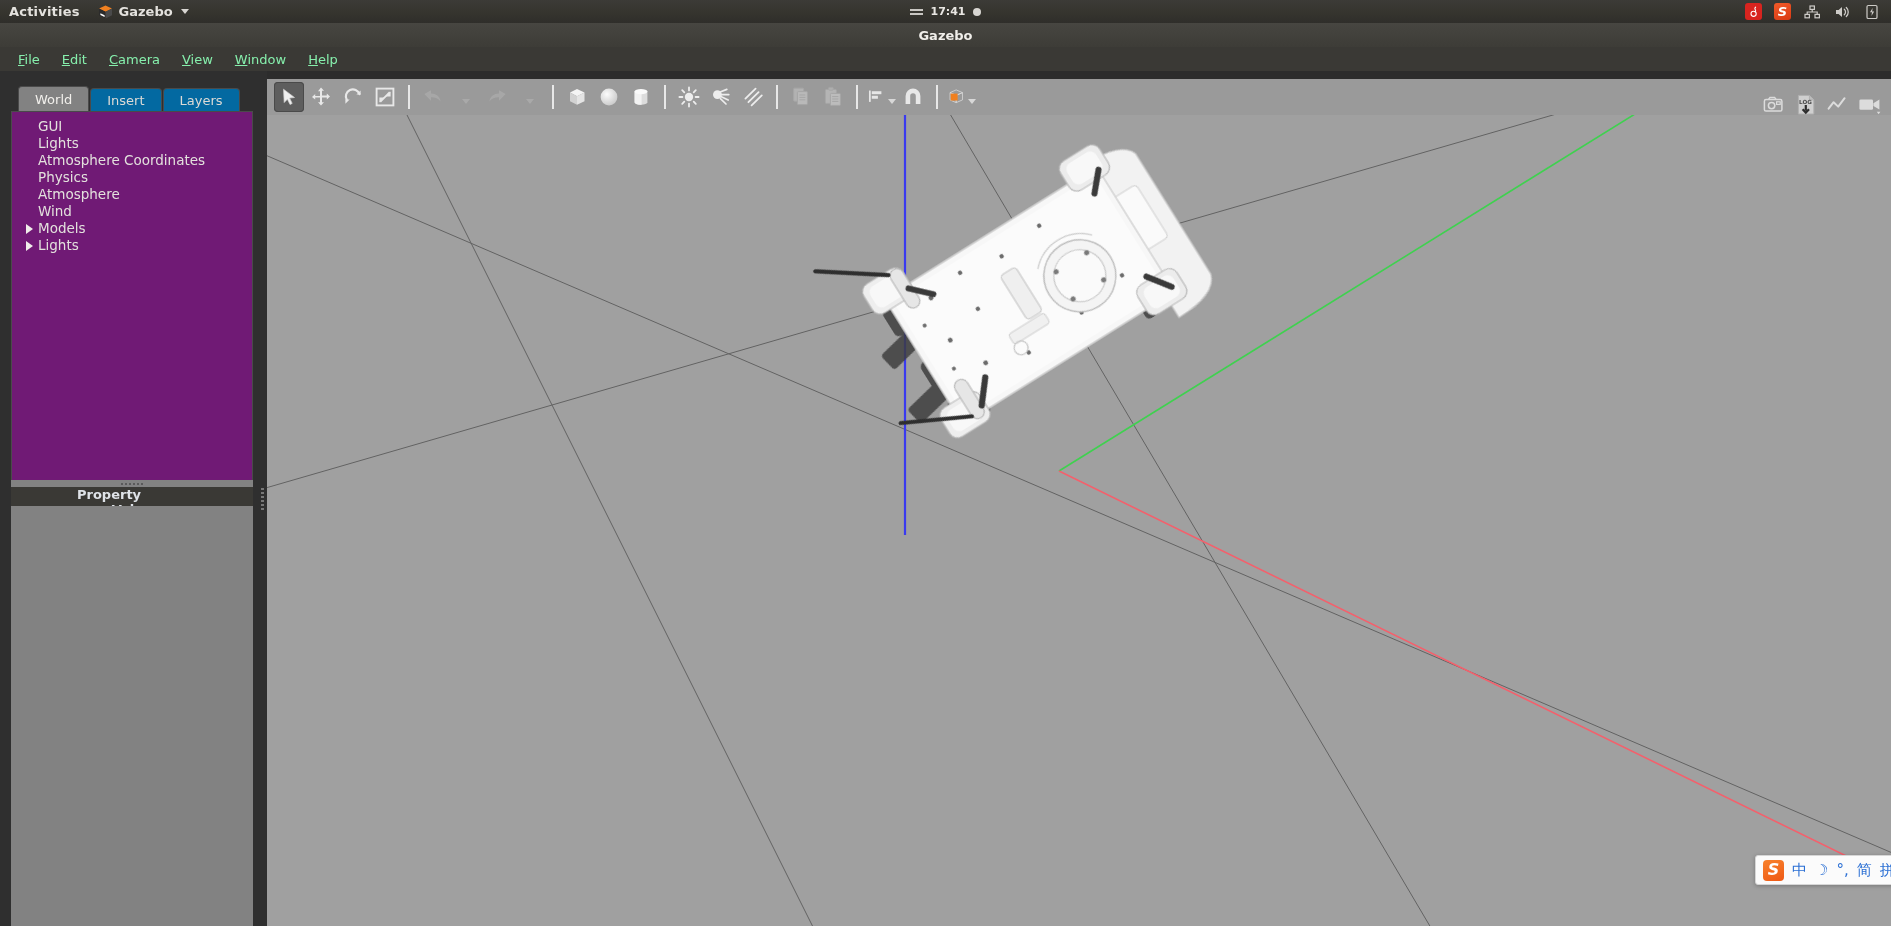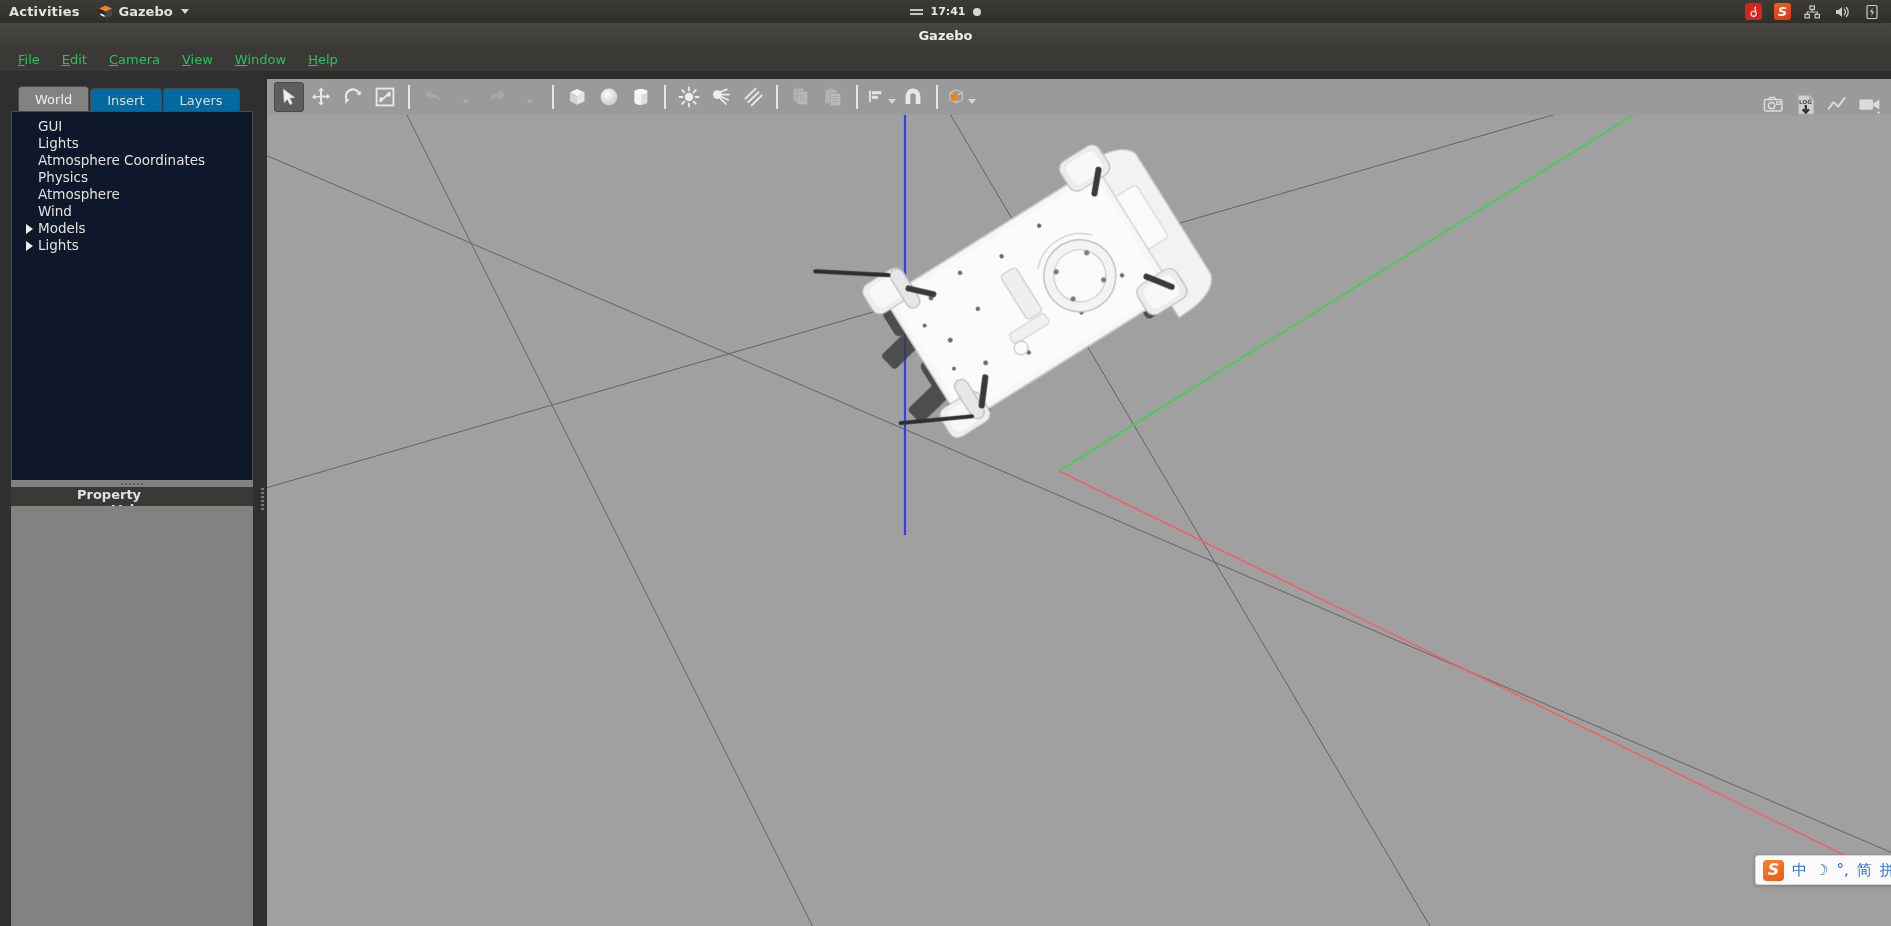--- a/index.html
+++ b/index.html
@@ -69,21 +69,21 @@
     background: linear-gradient(to bottom,#474641 0%,#3d3c37 100%);
     display: flex; align-items: center; justify-content: center;
     color: #f0eeea; font-size: 13px; font-weight: bold;
   }
   #menubar {
     position: absolute; left: 0; top: 47px; width: 1891px; height: 24px;
     background: #3a3935; display: flex; align-items: center;
     padding-left: 8px; gap: 2px;
   }
   .menu-item {
-    color: #22c55e; font-size: 13px; padding: 3px 10px; white-space: nowrap;
+    color: #86efac; font-size: 13px; padding: 3px 10px; white-space: nowrap;
   }
   .menu-item .mn { text-decoration: underline; }
 
   
   #main {
     position: absolute; left: 0; top: 71px; width: 1891px; height: 855px;
     background: #2c2c2c;
   }
 
   
@@ -97,21 +97,21 @@
   }
   .tab {
     height: 24px; padding: 0 16px; font-size: 13px; color: #dcdad6;
     background: #0369a1; border-top-left-radius: 4px; border-top-right-radius: 4px;
     display: flex; align-items: center; margin-right: 1px;
     border: 1px solid #4a4a4a; border-bottom: none;
   }
   .tab.active { background: #828282; color: #f2f0ec; height: 26px; }
   #treebox {
     position: absolute; left: 11px; top: 40px; width: 242px; height: 370px;
-    background: #0f172a; border: 1px solid #4a4a4a;
+    background: #701a75; border: 1px solid #4a4a4a;
     padding: 6px 0 0 0; overflow: hidden;
   }
   .tree-row {
     display: flex; align-items: center; height: 17px;
     padding-left: 14px; color: #e3e1dd; font-size: 13.5px; white-space: nowrap;
   }
   .tri {
     width: 0; height: 0; flex: 0 0 auto;
     border-top: 5px solid transparent; border-bottom: 5px solid transparent;
     border-left: 7px solid #f0eeea; margin-right: 5px;

